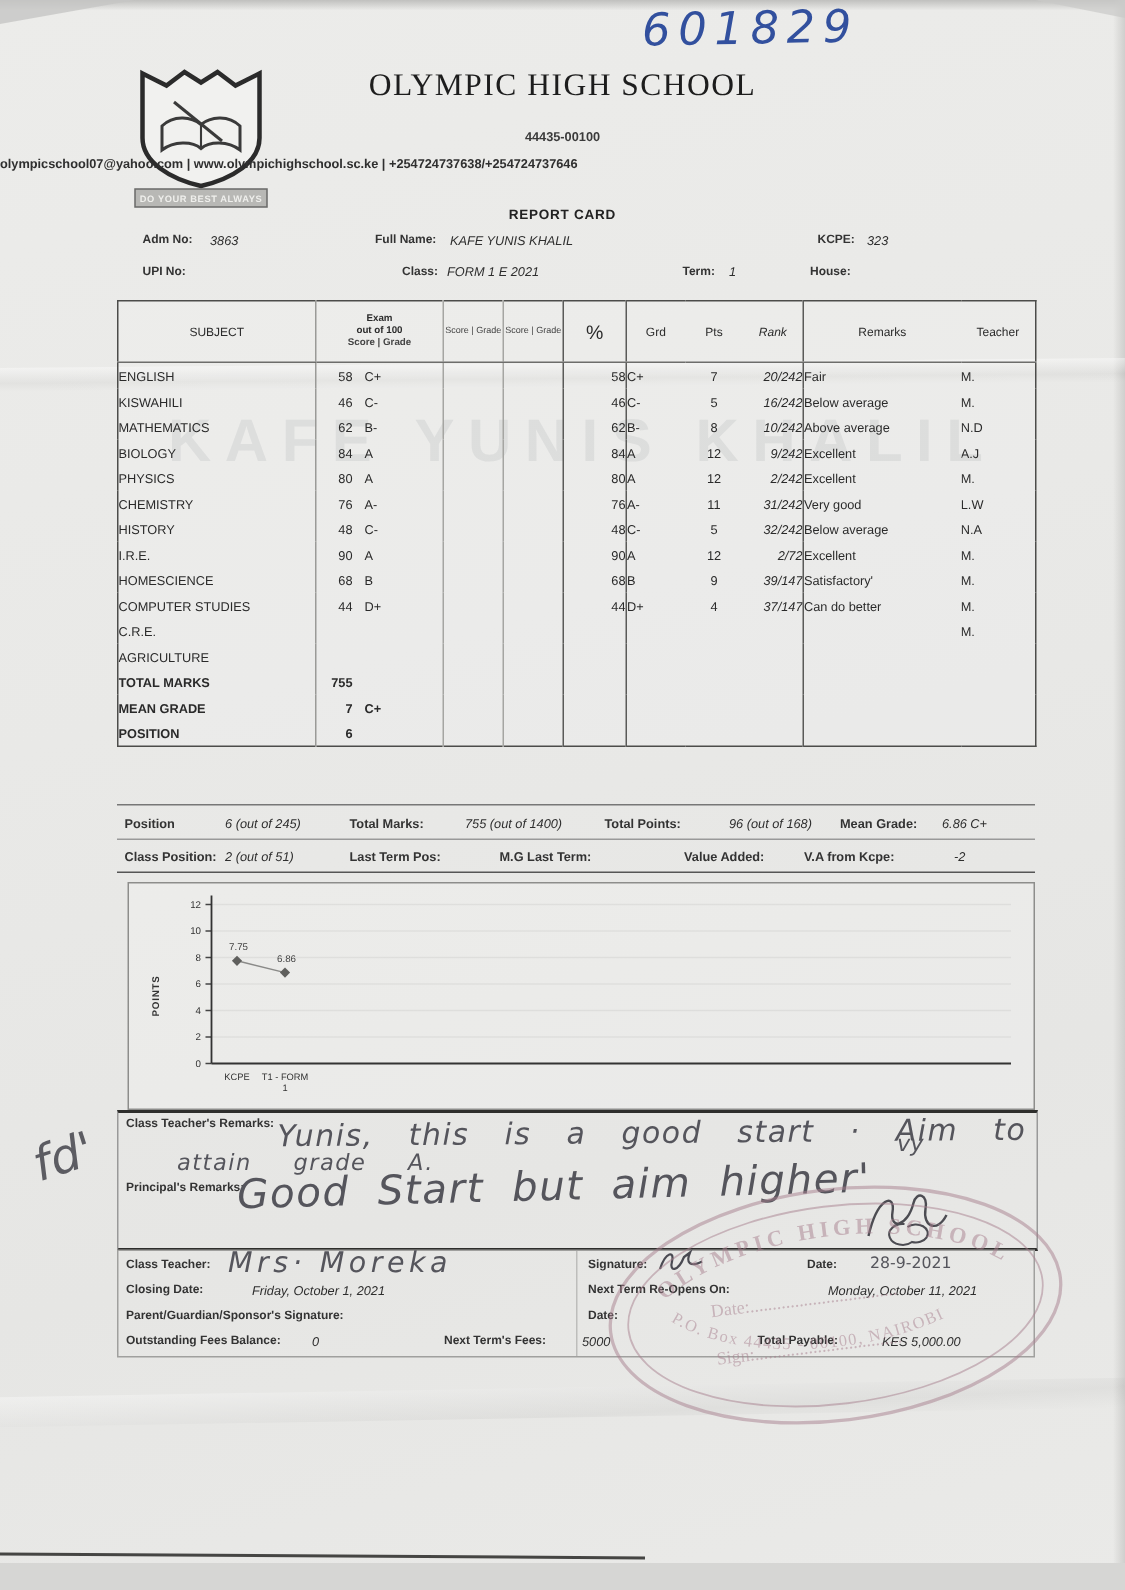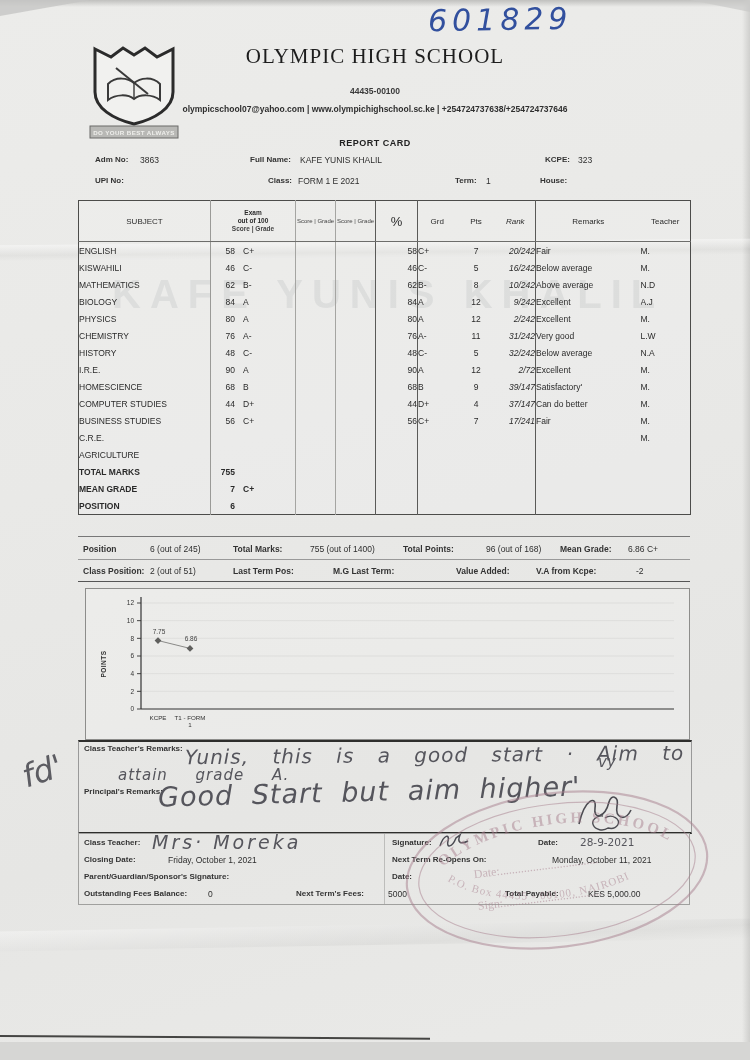--- a/index.html
+++ b/index.html
@@ -1,35 +1,35 @@
 <!DOCTYPE html>
 <html><head>
 <meta charset="utf-8">
 <style>
   html,body{margin:0;padding:0;background:#9b9b99;}
   .page{position:relative;width:750px;height:1060px;margin:0 auto;overflow:hidden;
     background:linear-gradient(165deg,#ececea 0%,#e9e9e7 40%,#e6e6e4 70%,#eaeae8 100%);
     font-family:"Liberation Sans",sans-serif;color:#2a2a2a;}
   .abs{position:absolute;}
   .lbl{font-weight:bold;font-size:8px;color:#333;}
-  .val{font-size:8.5px;color:#2e2e2e;}
+  .val{font-size:8.5px;color:#2e2e2e;font-style:italic;}
   .hw{font-family:"DejaVu Sans",sans-serif;font-style:italic;color:#55555c;}
   
   .edge-top{top:0;left:0;right:0;height:7px;background:linear-gradient(#c0c0be,rgba(255,255,255,0));}
   .edge-right{top:0;right:0;width:8px;height:100%;background:linear-gradient(90deg,rgba(0,0,0,0),#cfcfcd);}
   .corner-tl{top:0;left:0;width:0;height:0;border-top:16px solid #c6c6c4;border-right:90px solid transparent;opacity:.8;}
   .corner-tr{top:0;right:0;width:0;height:0;border-top:12px solid #c9c9c7;border-left:60px solid transparent;opacity:.7;}
   .bottom-line{left:0;top:1035px;width:430px;height:2px;background:#454543;transform:rotate(.35deg);transform-origin:left center;}
   .bottom-band{left:0;top:1042px;right:0;height:18px;background:#d6d6d4;}
   .crease1{left:0;top:242px;width:100%;height:16px;background:linear-gradient(180deg,rgba(255,255,255,.4),rgba(0,0,0,.035) 65%,rgba(0,0,0,0));transform:rotate(-.5deg);pointer-events:none;}
   .crease2{left:0;top:925px;width:100%;height:20px;background:linear-gradient(178deg,rgba(255,255,255,.35),rgba(0,0,0,.04) 70%,rgba(0,0,0,0));transform:rotate(-1deg);pointer-events:none;}
   
   .school-name{top:44px;left:0;width:750px;text-align:center;font-family:"Liberation Serif",serif;font-size:21px;letter-spacing:1px;color:#1d1d1d;}
   .po-box{top:86px;left:0;width:750px;text-align:center;font-size:8.5px;font-weight:bold;color:#3a3a3a;}
-  .contact{top:104px;left:0;width:750px;text-align:center;font-size:8.5px;font-weight:bold;color:#2f2f2f;}
+  .contact{top:104px;left:0;width:750px;text-align:left;font-size:8.5px;font-weight:bold;color:#2f2f2f;}
   .doc-title{top:138px;left:0;width:750px;text-align:center;font-size:9px;font-weight:bold;letter-spacing:.5px;color:#222;}
   .serial{top:2px;left:428px;font-size:30px;letter-spacing:5px;color:#32509e;transform:rotate(-1deg);}
   .watermark{top:272px;left:112px;font-size:40px;font-weight:bold;letter-spacing:9px;color:rgba(120,126,134,.15);white-space:nowrap;}
   
   table.marks{border-collapse:collapse;table-layout:fixed;width:612px;border:1.5px solid #4c4c4a;background:rgba(255,255,255,.12);}
   table.marks td,table.marks th{padding:0;margin:0;font-weight:normal;overflow:hidden;white-space:nowrap;}
   thead th{height:40px;font-size:8px;font-weight:bold;color:#2b2b2b;border-bottom:1px solid #6d6d6b;}
   .h-exam div{font-size:6.5px;line-height:8px;font-weight:bold;}
   .h-sg{font-size:6px;font-weight:bold;color:#444;}
   .h-pct{font-size:13px;}
@@ -250,32 +250,20 @@
           <tr class="subject-row">
             <td class="c-sub">COMPUTER STUDIES</td>
             <td class="c-exam"><span class="sc">44</span><span class="gr">D+</span></td>
             <td class="c-sg"></td>
             <td class="c-sg"></td>
             <td class="c-pct">44</td>
             <td class="c-grd">D+</td>
             <td class="c-pts">4</td>
             <td class="c-rank">37/147</td>
             <td class="c-rem">Can do better</td>
-            <td class="c-tch">M.</td>
-          </tr>
-          <tr class="subject-row">
-            <td class="c-sub">BUSINESS STUDIES</td>
-            <td class="c-exam"><span class="sc">56</span><span class="gr">C+</span></td>
-            <td class="c-sg"></td>
-            <td class="c-sg"></td>
-            <td class="c-pct">56</td>
-            <td class="c-grd">C+</td>
-            <td class="c-pts">7</td>
-            <td class="c-rank">17/241</td>
-            <td class="c-rem">Fair</td>
             <td class="c-tch">M.</td>
           </tr>
           <tr class="subject-row">
             <td class="c-sub">C.R.E.</td>
             <td class="c-exam"><span class="sc"></span><span class="gr"></span></td>
             <td class="c-sg"></td>
             <td class="c-sg"></td>
             <td class="c-pct"></td>
             <td class="c-grd"></td>
             <td class="c-pts"></td>

